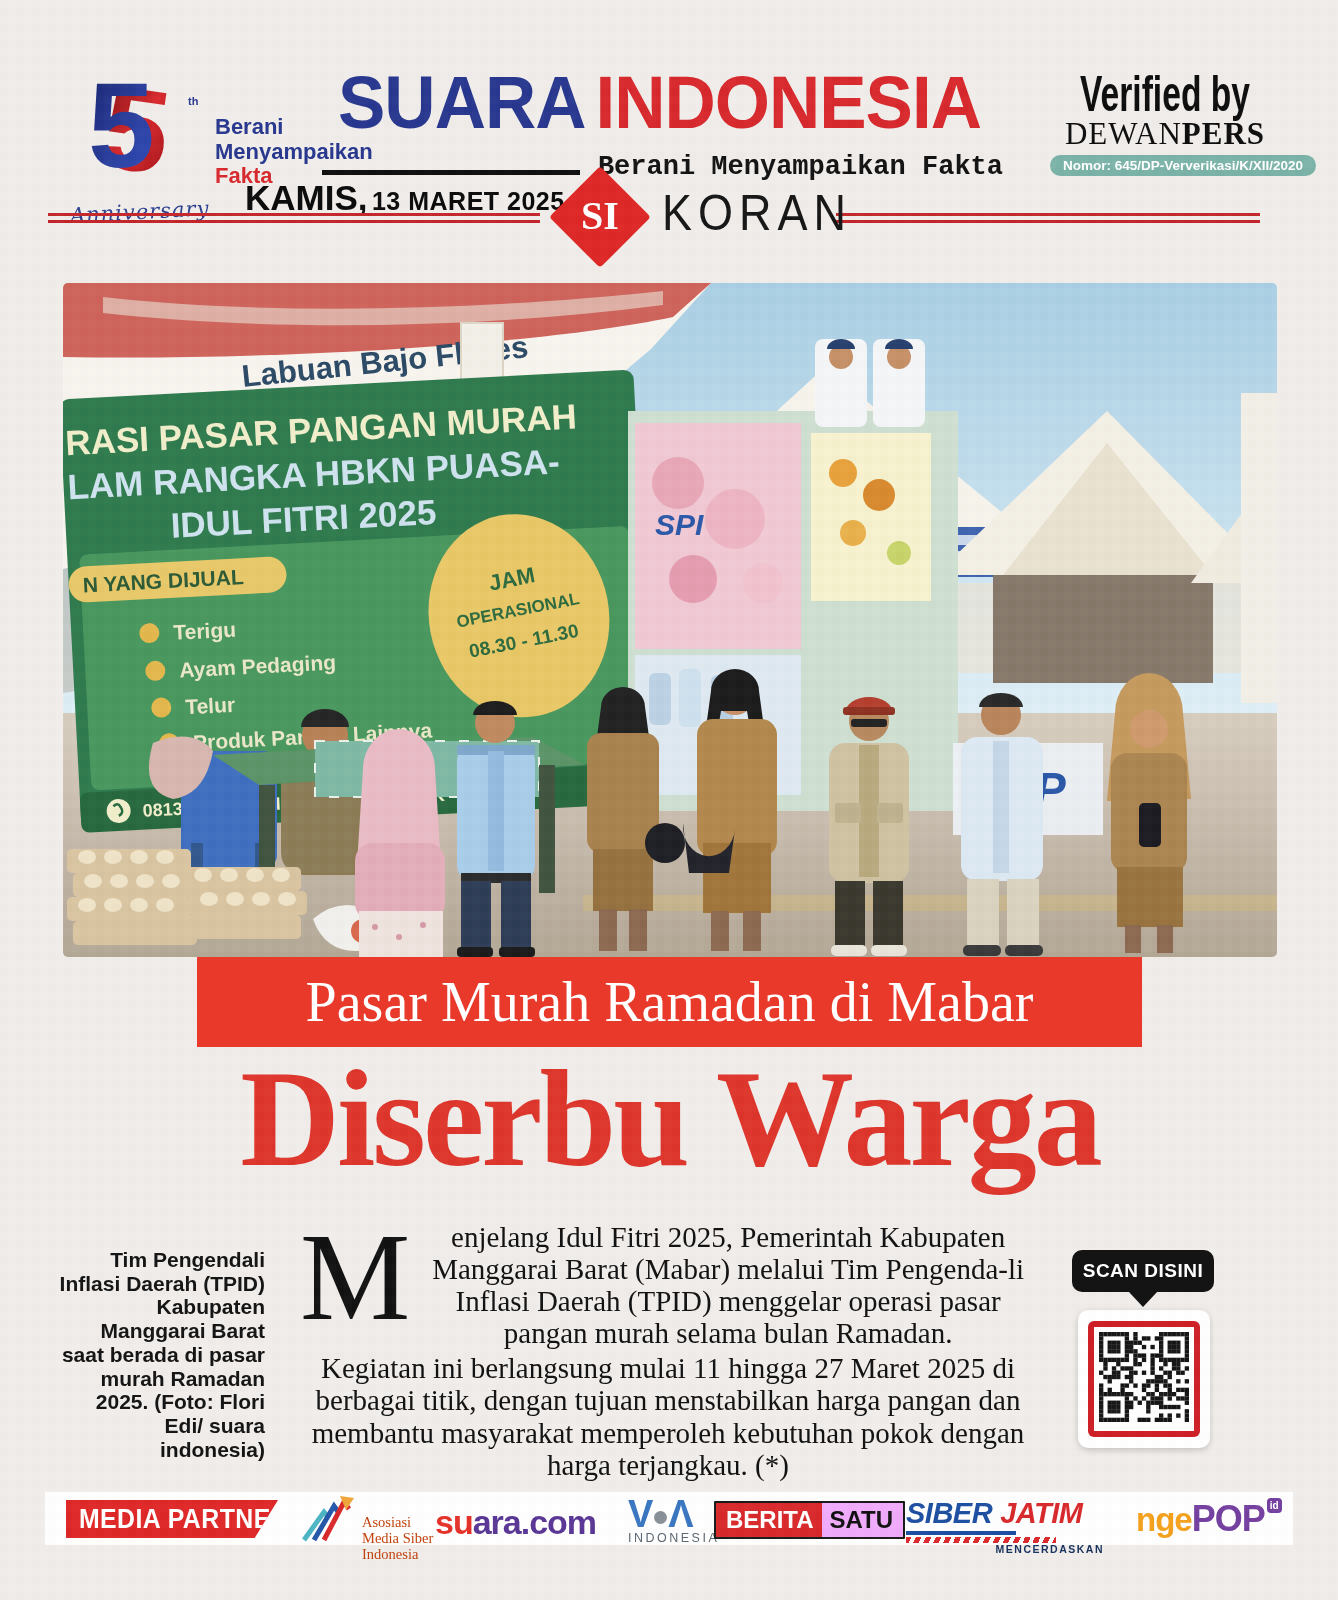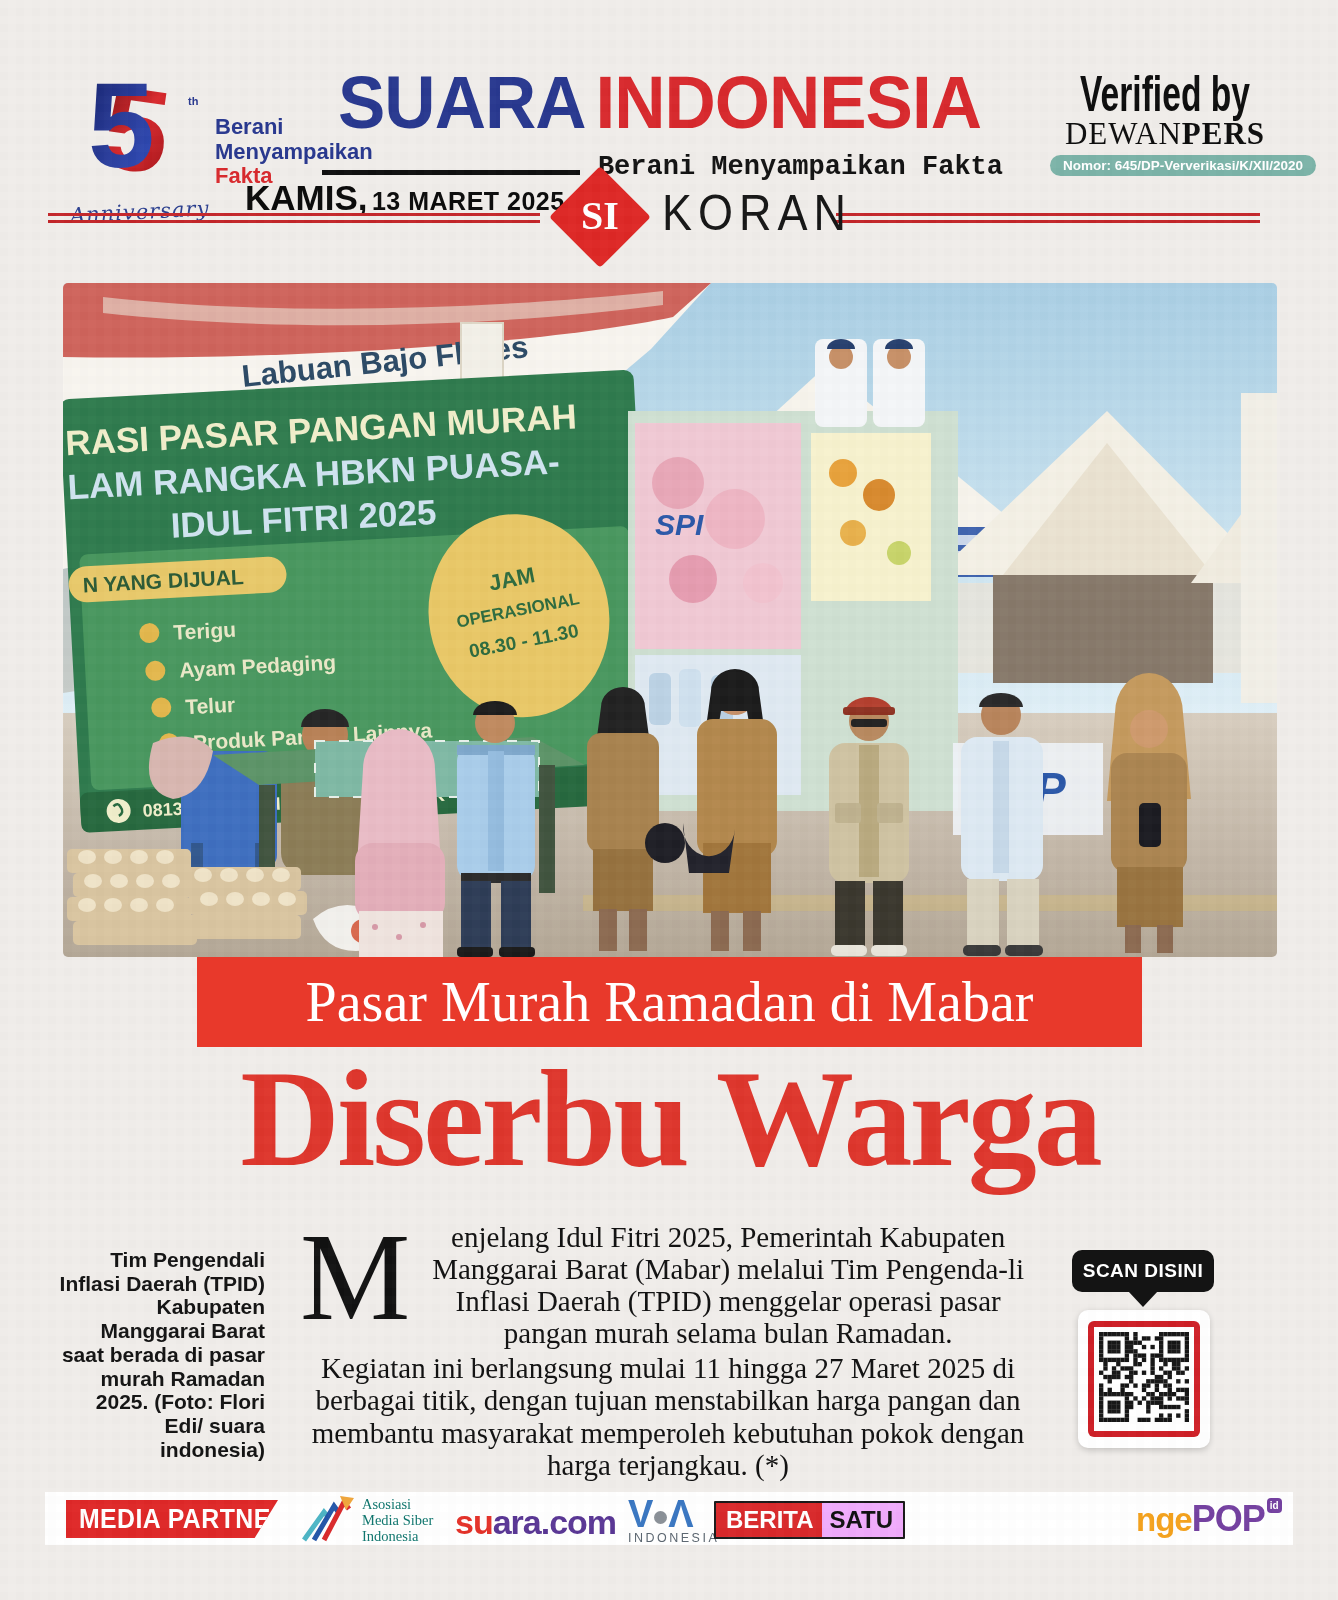--- a/index.html
+++ b/index.html
@@ -64,21 +64,21 @@
            box-shadow:0 2px 6px rgba(0,0,0,.18);display:flex;align-items:center;justify-content:center;}
   .qr-red{background:#cf2027;border-radius:6px;padding:6px;}
   .qr-white{background:#fff;padding:5px;}
 
   
   .footer-band{left:45px;top:1492px;width:1248px;height:53px;background:#fff;}
   .mp-box{left:66px;top:1500px;width:212px;height:38px;background:#df2828;
           clip-path:polygon(0 0,100% 0,89% 100%,0 100%);display:flex;align-items:center;}
   .mp-box span{color:#fff;font-weight:bold;font-size:27px;letter-spacing:.5px;padding-left:14px;
                transform:scaleX(.92);transform-origin:left center;white-space:nowrap;}
-  .amsi-text{font-family:"Liberation Serif",serif;font-size:14.5px;line-height:1.1;color:#0f766e;}
+  .amsi-text{font-family:"Liberation Serif",serif;font-size:14.5px;line-height:1.1;color:#c2410c;margin-top:18px;}
   .suara{font-weight:bold;font-size:34px;letter-spacing:-1px;white-space:nowrap;}
   .suara .s1{color:#e43229;} .suara .s2{color:#5a3795;}
   .voa{font-weight:bold;font-size:38px;color:#3a77c2;line-height:.9;white-space:nowrap;}
   .voa .dot{display:inline-block;width:13px;height:13px;border-radius:50%;background:#8b9198;margin:0 1px 3px 1px;}
   .voa-country{font-size:12.5px;letter-spacing:2.5px;color:#5b6670;}
   .berita-box{display:flex;border:2px solid #1a1a1a;border-radius:1px;overflow:hidden;height:34px;}
   .berita-box .b1{background:#d9292b;color:#fff;font-weight:bold;font-size:24px;padding:3px 8px 0 10px;}
   .berita-box .b2{background:#f0abfc;color:#111;font-weight:bold;font-size:24px;padding:3px 10px 0 8px;}
   .siber{font-style:italic;font-weight:bold;font-size:29px;letter-spacing:-.5px;white-space:nowrap;}
   .siber .sj1{color:#1d4fa1;} .siber .sj2{color:#d9292b;margin-left:8px;}
@@ -657,34 +657,42 @@
       <path d="M22,44 L42,6 L47,13" stroke="#d9292b" stroke-width="5" fill="none"></path>
       <polygon points="38,0 52,2 44,14" fill="#f0a63c"></polygon>
     </svg>
   </div>
   <div class="abs amsi-text" style="left:362px;top:1497px;">
     <div>Asosiasi</div>
     <div>Media Siber</div>
     <div>Indonesia</div>
   </div>
 
-  <div class="abs suara" style="left:455px;top:1503px;">
+  <div class="abs suara" style="left:435px;top:1503px;">
     <span class="s1">su</span><span class="s2">ara.com</span>
   </div>
 
   <div class="abs" style="left:628px;top:1497px;">
     <div class="voa">
       <span>V</span><span class="dot"></span><span>Λ</span>
     </div>
     <div class="voa-country">INDONESIA</div>
   </div>
 
   <div class="abs berita-box" style="left:714px;top:1501px;">
     <span class="b1">BERITA</span>
     <span class="b2">SATU</span>
   </div>
 
+  <div class="abs" style="left:906px;top:1497px;">
+    <div class="siber">
+      <span class="sj1">SIBER</span><span class="sj2">JATIM</span>
+    </div>
+    <div class="siber-bar" style="width:110px;"></div>
+    <div class="siber-hatch" style="width:150px;"></div>
+    <div class="siber-tag" style="width:198px;">MENCERDASKAN</div>
+  </div>
 
   <div class="abs ngepop" style="left:1136px;top:1498px;">
     <span class="n1">nge</span><span class="n2">POP</span><span class="n3">id</span>
   </div>
 
 </div>
 
 </body></html>

